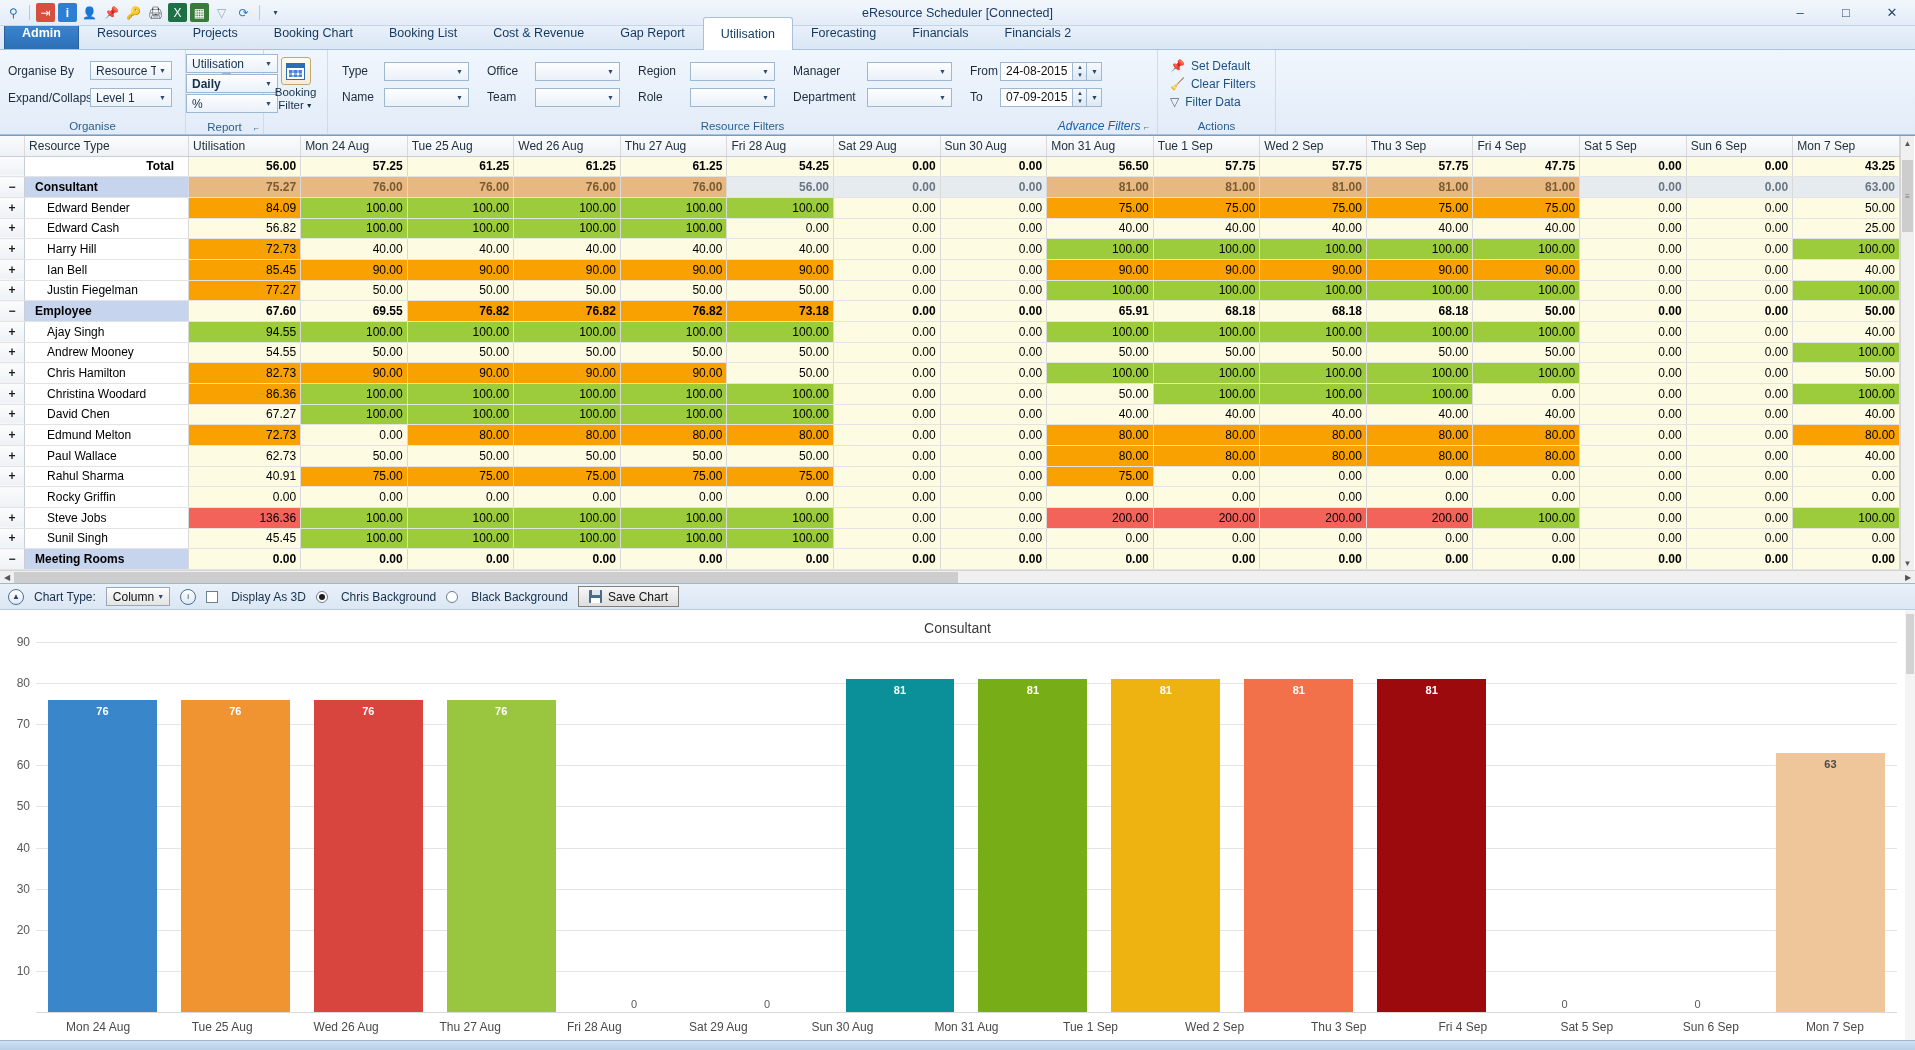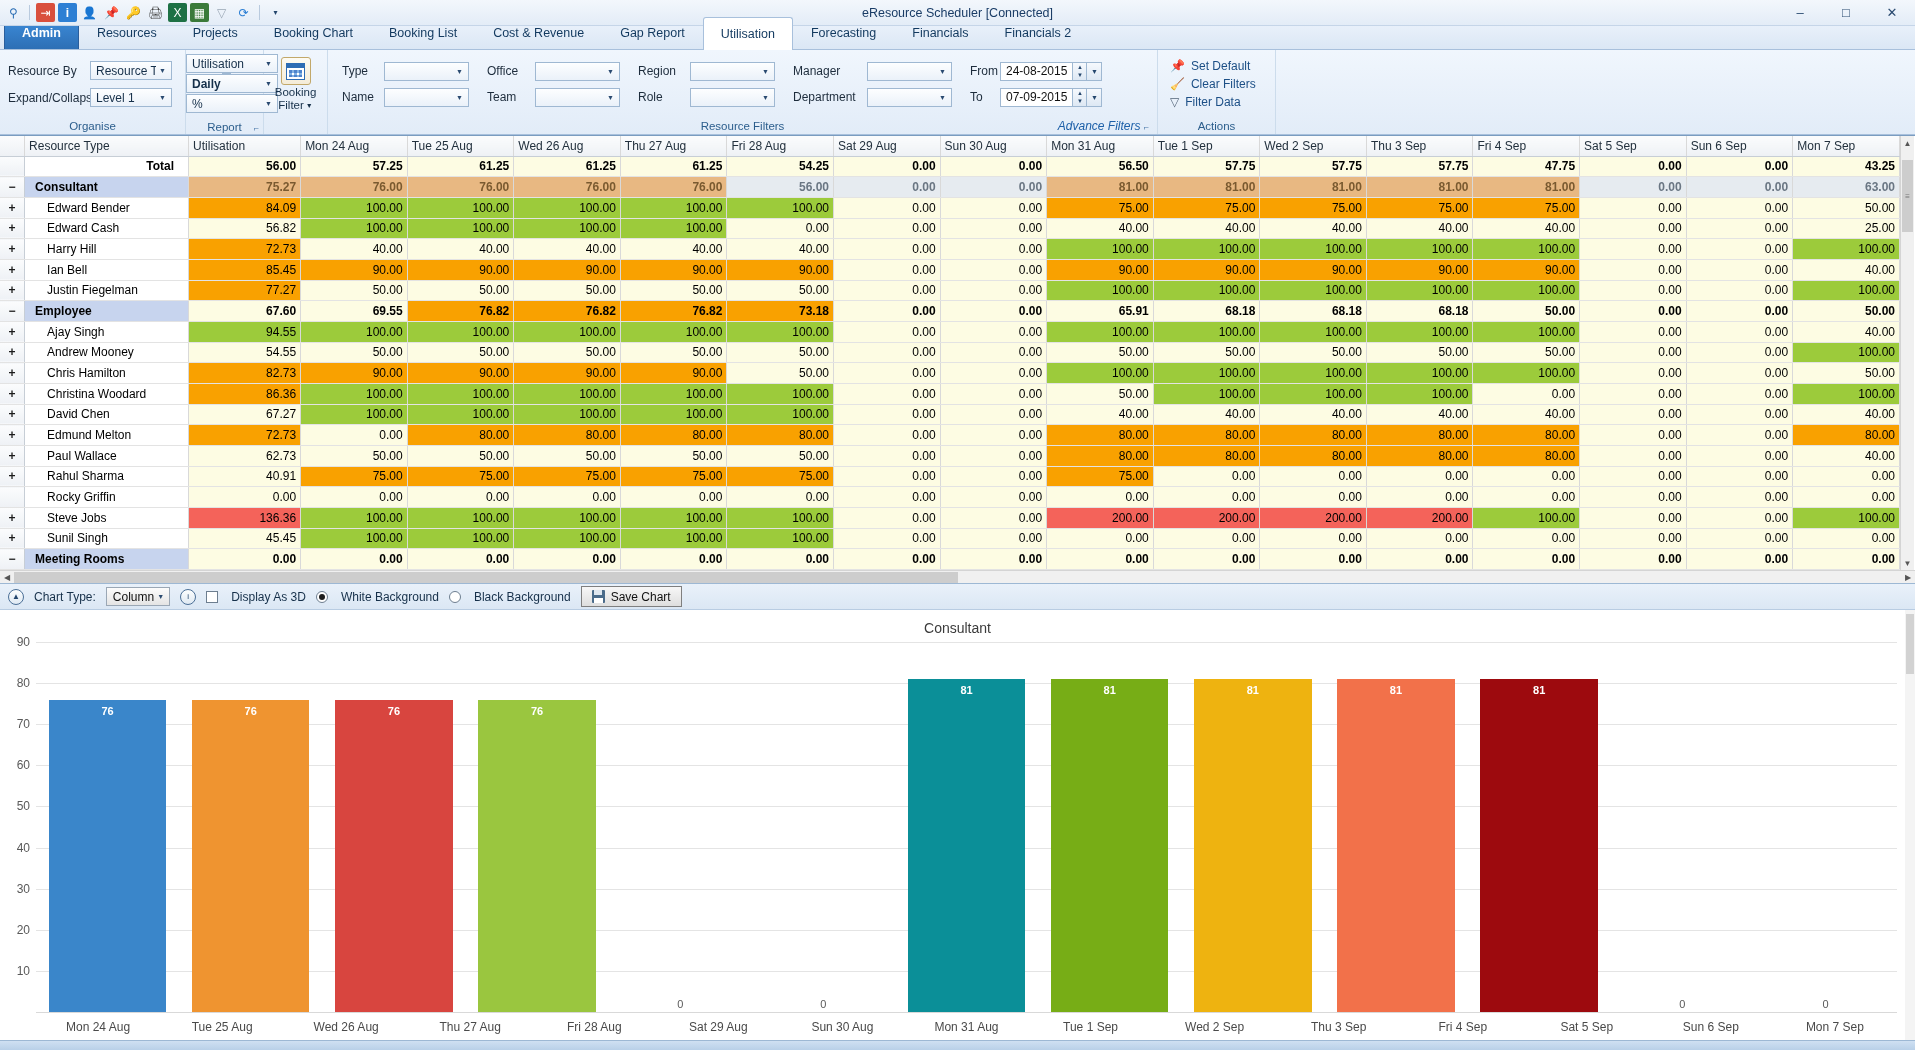--- a/index.html
+++ b/index.html
@@ -234,21 +234,21 @@
     <div class="tab">Forecasting</div>
     <div class="tab">Financials</div>
     <div class="tab">Financials 2</div>
   </div>
 
   <div class="ribbon">
 
     <div class="rgroup" style="width:186px;">
       <div class="rgroup-body" style="flex-direction:column;justify-content:center;align-items:flex-start;gap:4px;padding-left:8px;">
         <div class="fld">
-          <label style="width:82px;">Resource By</label>
+          <label style="width:82px;">Organise By</label>
           <div class="combo" style="width:82px;">
             <span class="cv">Resource Type</span>
             <span class="arw">▼</span>
           </div>
         </div>
         <div class="fld">
           <label style="width:82px;">Expand/Collapse</label>
           <div class="combo" style="width:82px;">
             <span class="cv">Level 1</span>
             <span class="arw">▼</span>
@@ -887,21 +887,21 @@
       <span style="flex:1;">Column</span>
       <span class="arw">▼</span>
     </span>
     <span class="circbtn">i</span>
     <span class="inline">
       <span class="chk"></span>
       <span class="lbl">Display As 3D</span>
     </span>
     <span class="inline">
       <span class="rad on"></span>
-      <span class="lbl">White Background</span>
+      <span class="lbl">Chris Background</span>
     </span>
     <span class="inline">
       <span class="rad"></span>
       <span class="lbl">Black Background</span>
     </span>
     <span class="savebtn">
       <span class="disk"></span>
       <span>Save Chart</span>
     </span>
   </div>
@@ -981,20 +981,25 @@
           <div class="barcell">
             <div class="bar" style="height: 90%; background: rgb(157, 10, 14);">
               <div class="barval">81</div>
             </div>
           </div>
           <div class="barcell">
             <div class="zerolbl">0</div>
           </div>
           <div class="barcell">
             <div class="zerolbl">0</div>
+          </div>
+          <div class="barcell">
+            <div class="bar" style="height: 70%; background: rgb(238, 198, 154);">
+              <div class="barval dark">63</div>
+            </div>
           </div>
         </div>
       <div class="xaxis" id="x-axis">
           <div class="xlabel">Mon 24 Aug</div>
           <div class="xlabel">Tue 25 Aug</div>
           <div class="xlabel">Wed 26 Aug</div>
           <div class="xlabel">Thu 27 Aug</div>
           <div class="xlabel">Fri 28 Aug</div>
           <div class="xlabel">Sat 29 Aug</div>
           <div class="xlabel">Sun 30 Aug</div>

